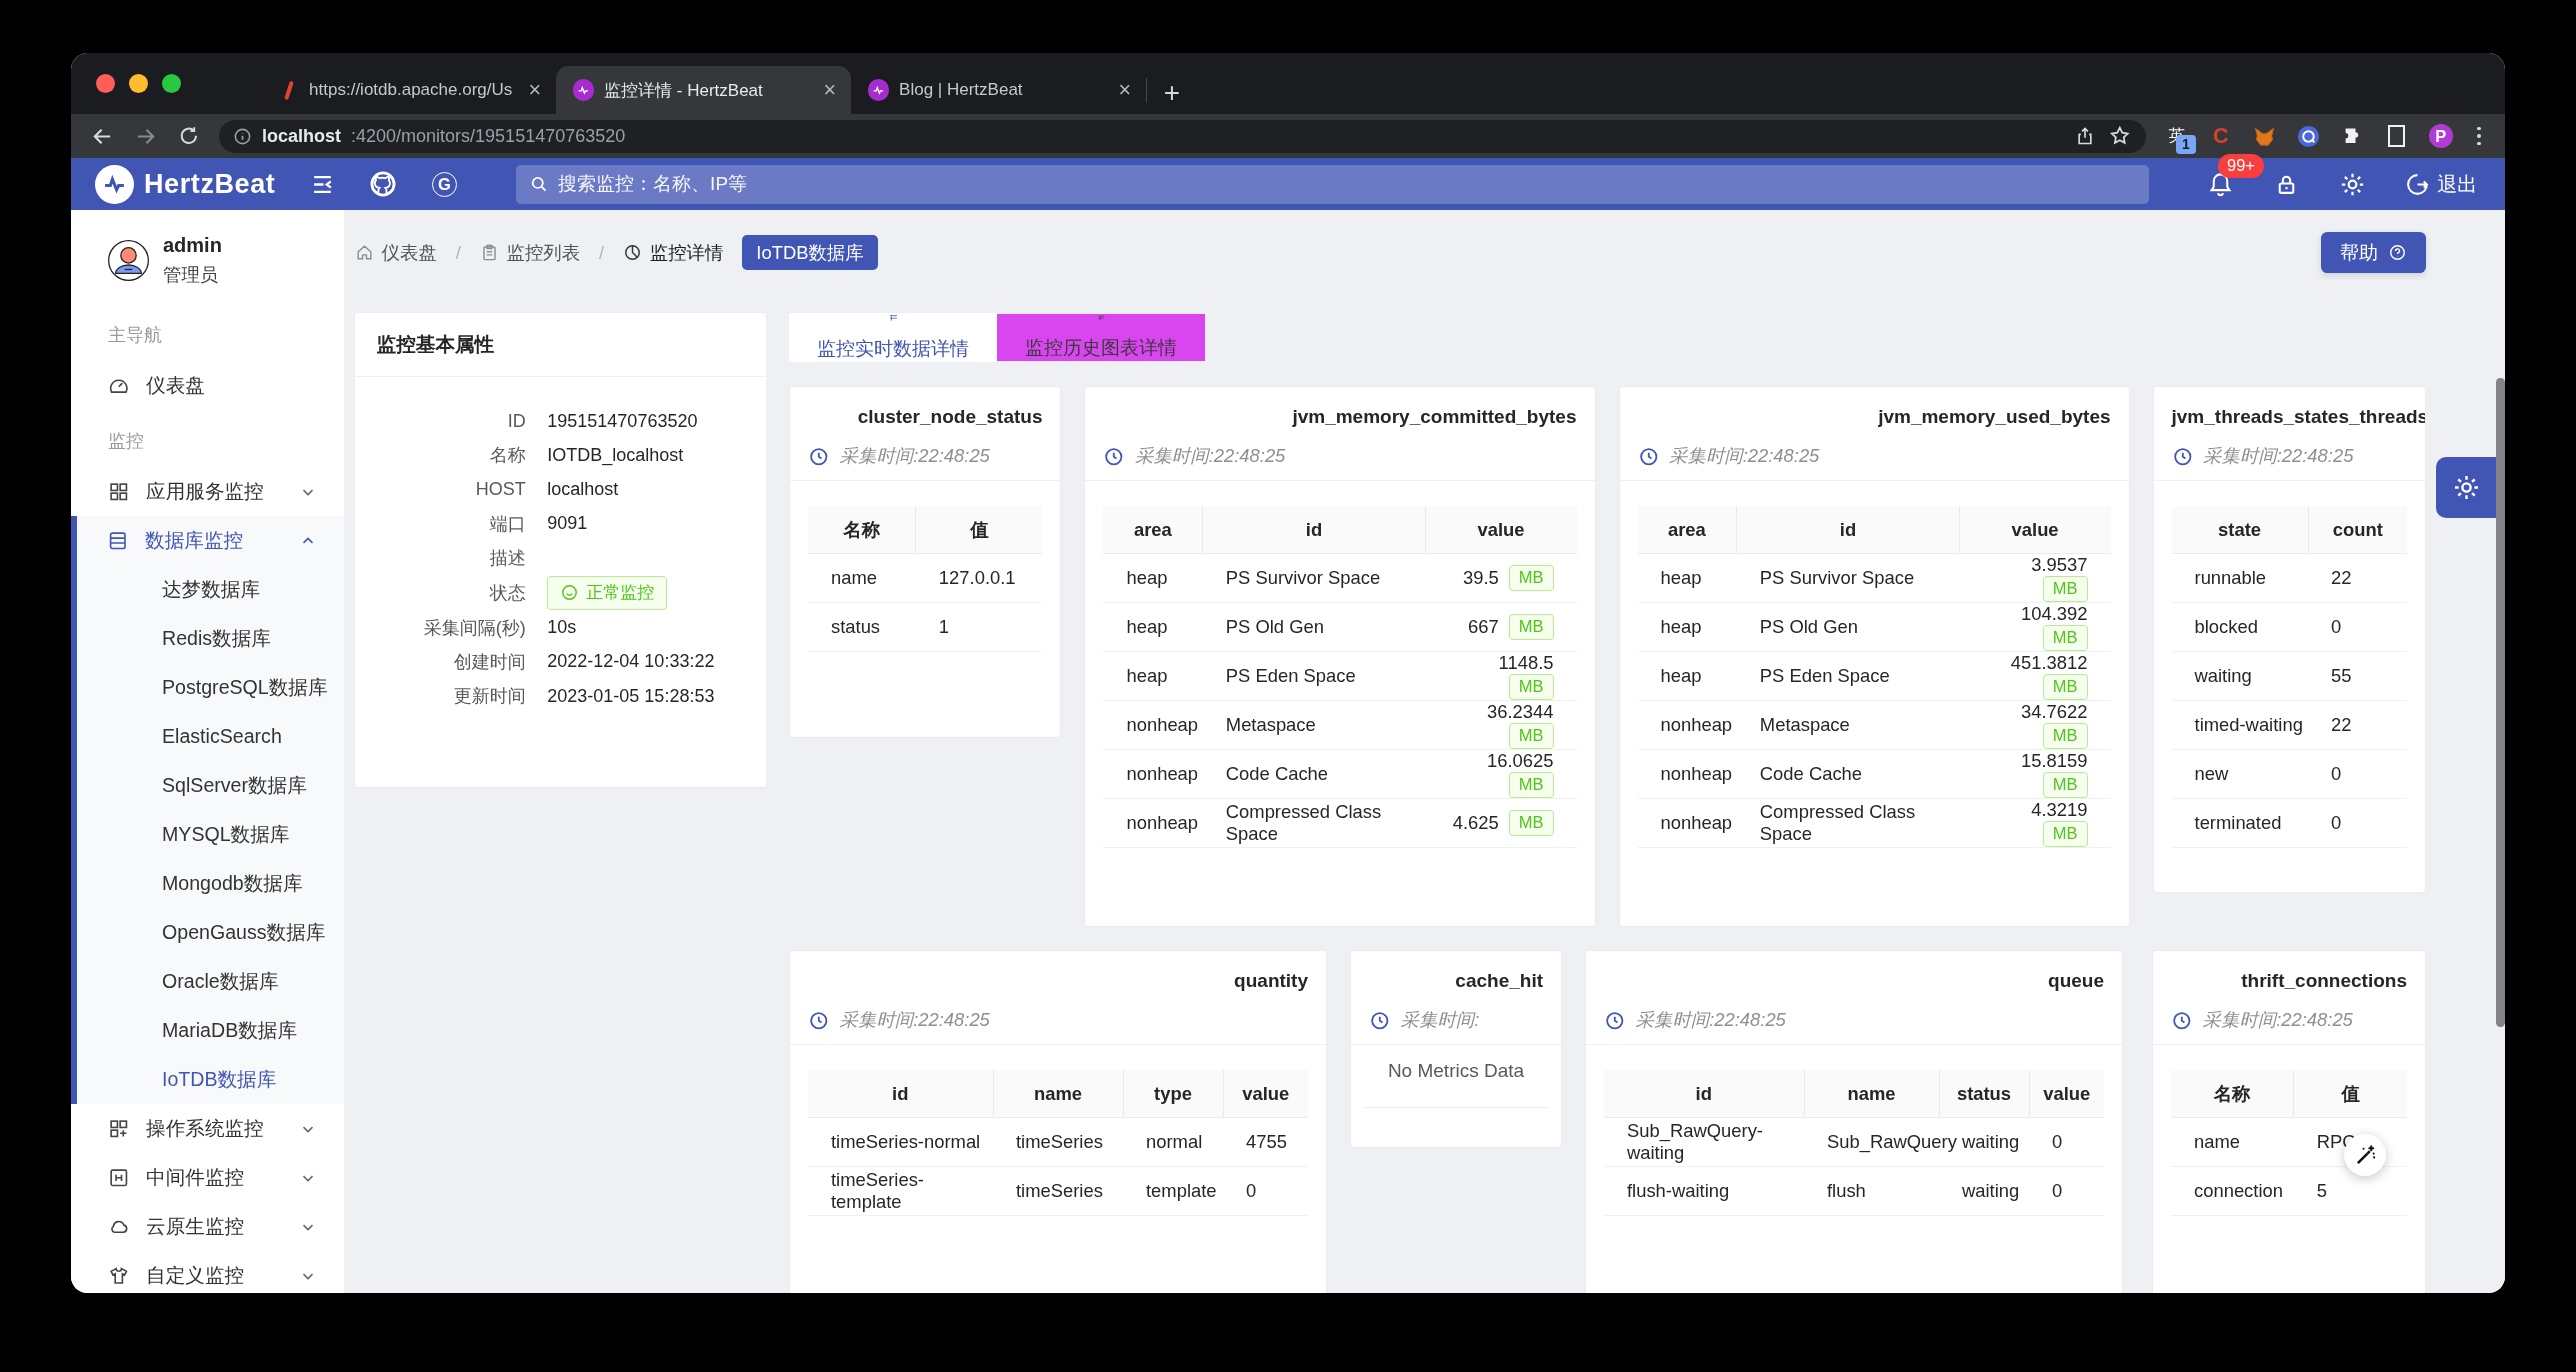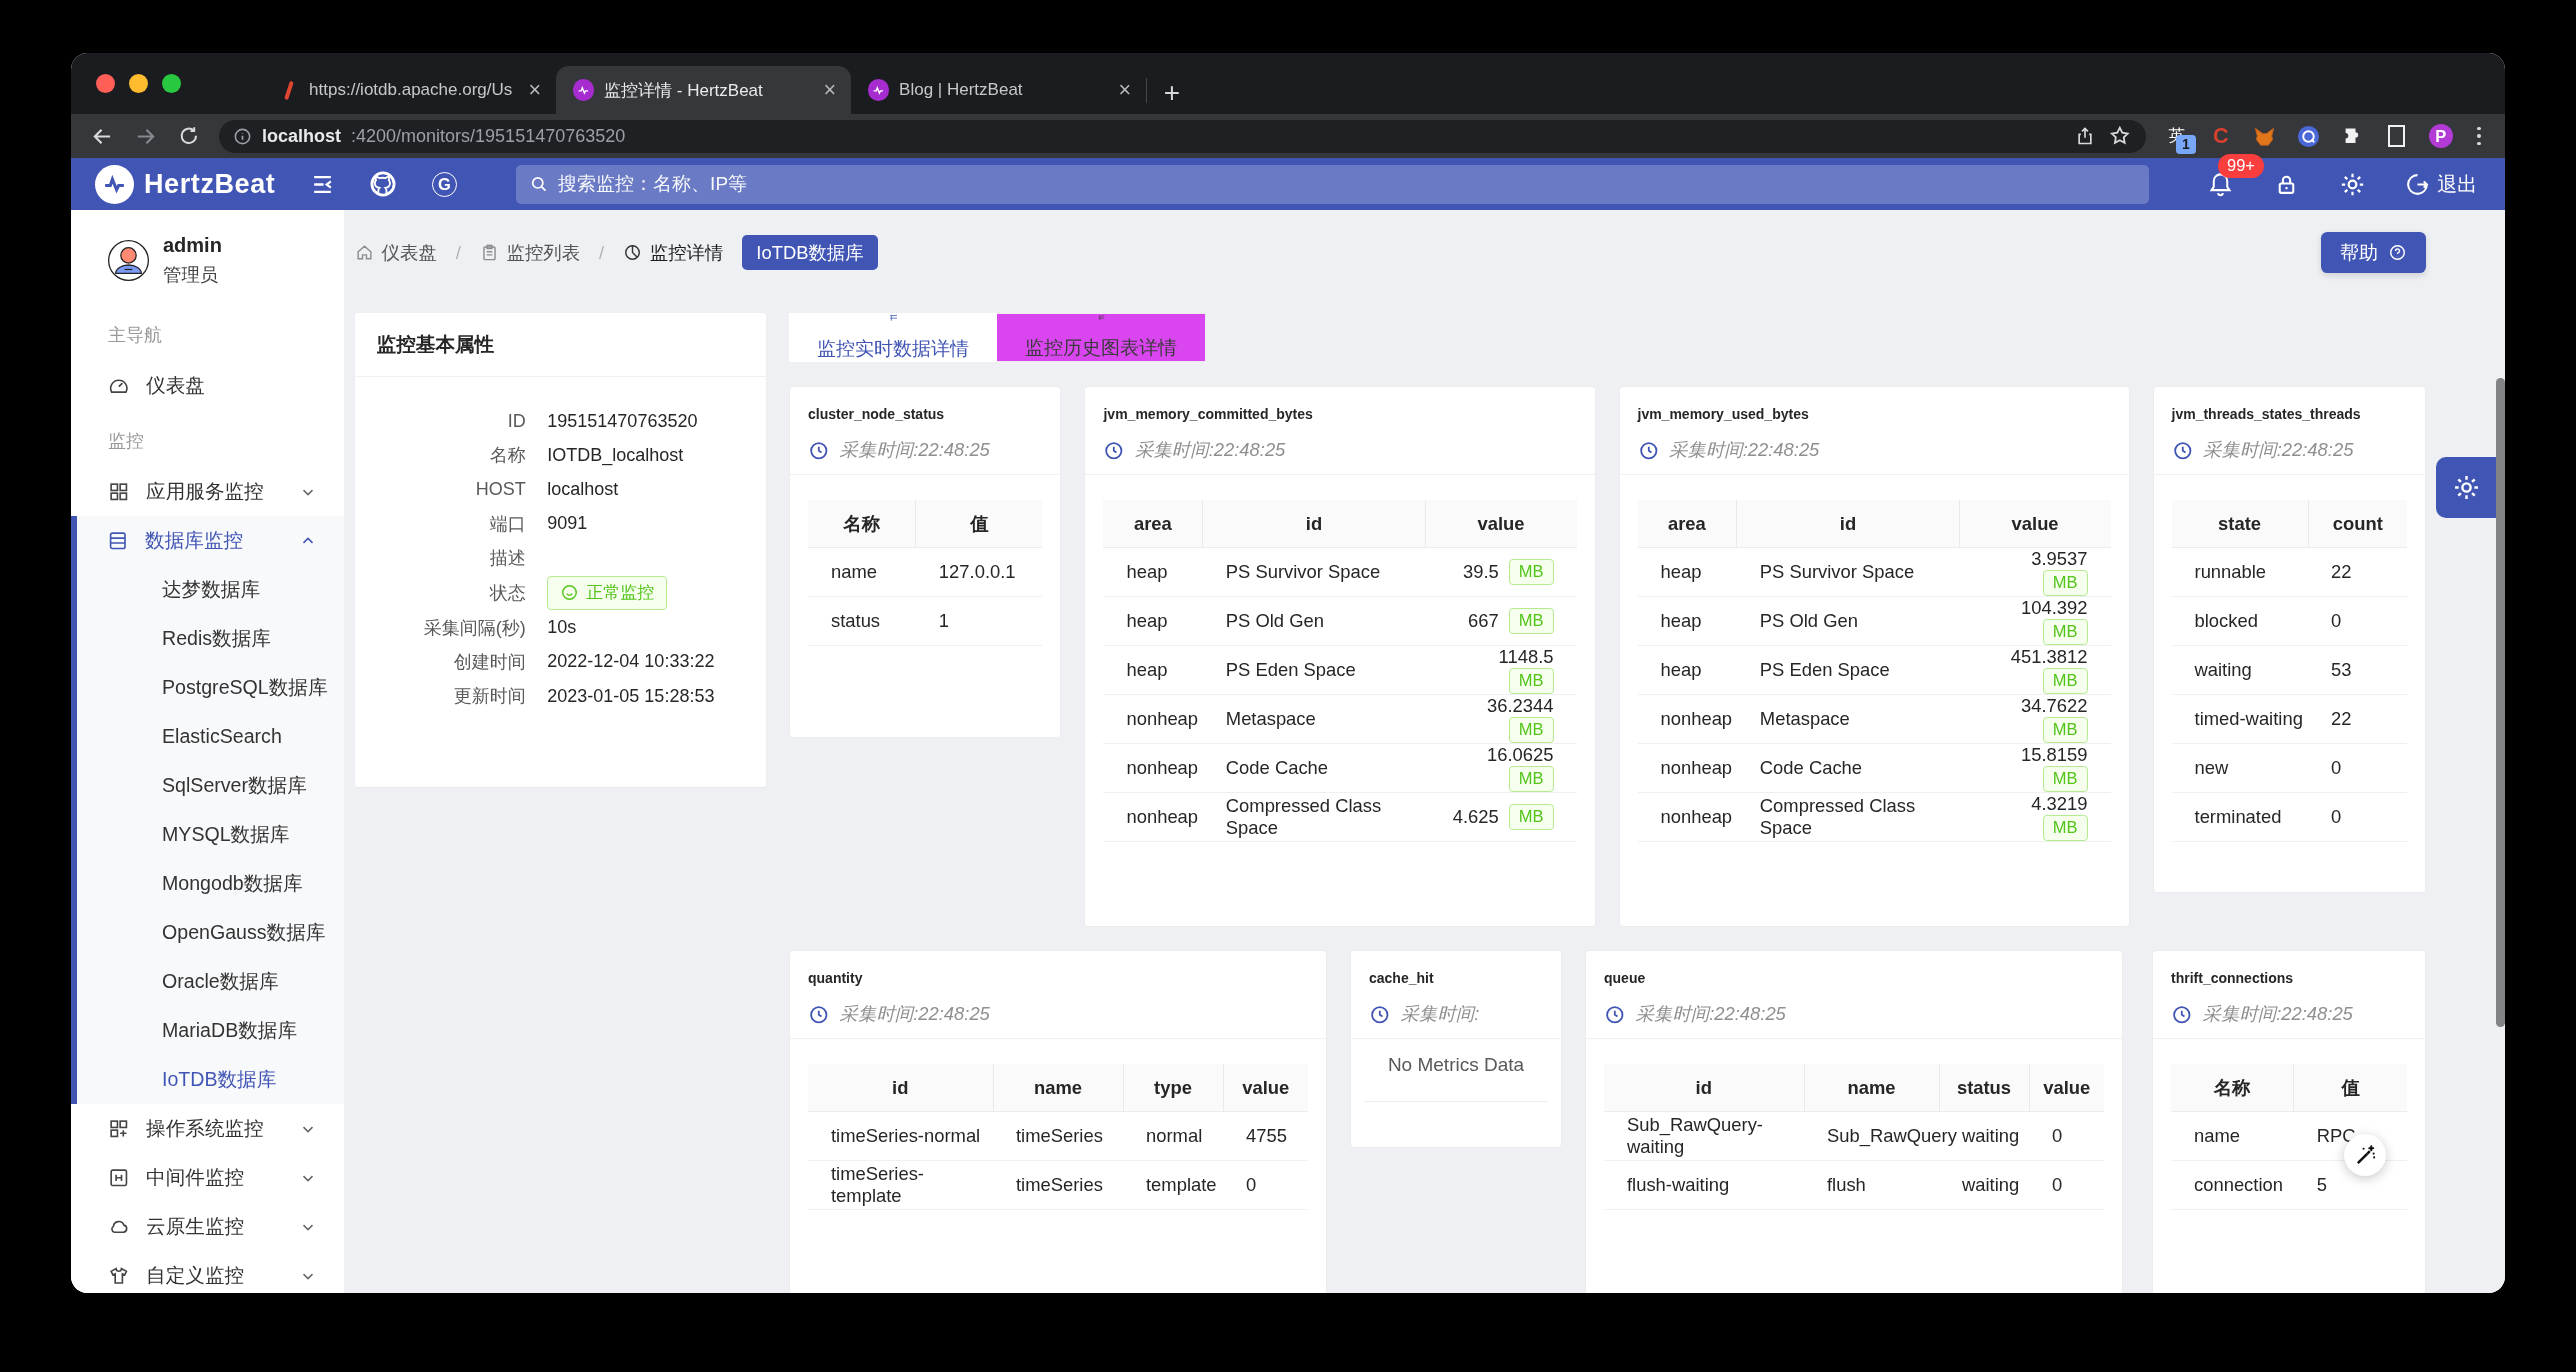--- a/index.html
+++ b/index.html
@@ -101,21 +101,21 @@
   .rc { flex:1; min-width:0; }
   .tbar { display:flex; }
   .tabbtn { height:49px; padding:0 28px; display:inline-flex; align-items:center; gap:12.7px; font-size:19px;flex-direction:column; }
   .tabbtn.on { background:#fff; color:#4155b4; }
   .tabbtn.off { background:#d946ef; color:#3a3a3a; border:0.6px solid #ececec; border-left:none;font-family:Liberation Mono, monospace; }
 
   .cards { margin-top:24px; display:flex; flex-direction:column; gap:23px; }
   .cr { display:flex; gap:23px; align-items:flex-start; }
   .mcard { background:#fff; border:0.6px solid #ececec; border-radius:3.8px; overflow:hidden; }
   .mcard .head { padding:19px 18px 12.7px; border-bottom:0.6px solid #f0f0f0; }
-  .mcard .title { text-align:left; font-size:14px; font-weight:700; color:#262626; margin-bottom:15px; }
+  .mcard .title { text-align:right; font-size:19px; font-weight:700; color:#262626; margin-bottom:15px; }
   .mcard .time { display:flex; align-items:flex-end; gap:10px; font-size:18.4px; color:#8f8f8f; font-style:italic; }
   .mcard .body { padding:25px 18px; }
   .mcard.mla { margin-left:auto; }
 
   table { width:100%; border-collapse:collapse; font-size:18.4px; color:#262626; table-layout:fixed; }
   th { background:#fafafa; height:47px; font-weight:700; text-align:center; border-bottom:0.6px solid #ececec; }
   th + th { border-left:0.6px solid #e9e9e9; }
   td { height:49px; border-bottom:0.6px solid #f0f0f0; padding-left:23px; }
   .vr { text-align:right; padding-right:23px; }
   .unit { display:inline-block; border:1.3px solid #b7eb8f; background:#f6ffed; color:#52c41a; border-radius:3.8px;
@@ -716,21 +716,21 @@
                       <tr>
                           <td>runnable</td>
                           <td>22</td>
                         </tr>
                       <tr>
                           <td>blocked</td>
                           <td>0</td>
                         </tr>
                       <tr>
                           <td>waiting</td>
-                          <td>53</td>
+                          <td>55</td>
                         </tr>
                       <tr>
                           <td>timed-waiting</td>
                           <td>22</td>
                         </tr>
                       <tr>
                           <td>new</td>
                           <td>0</td>
                         </tr>
                       <tr>

